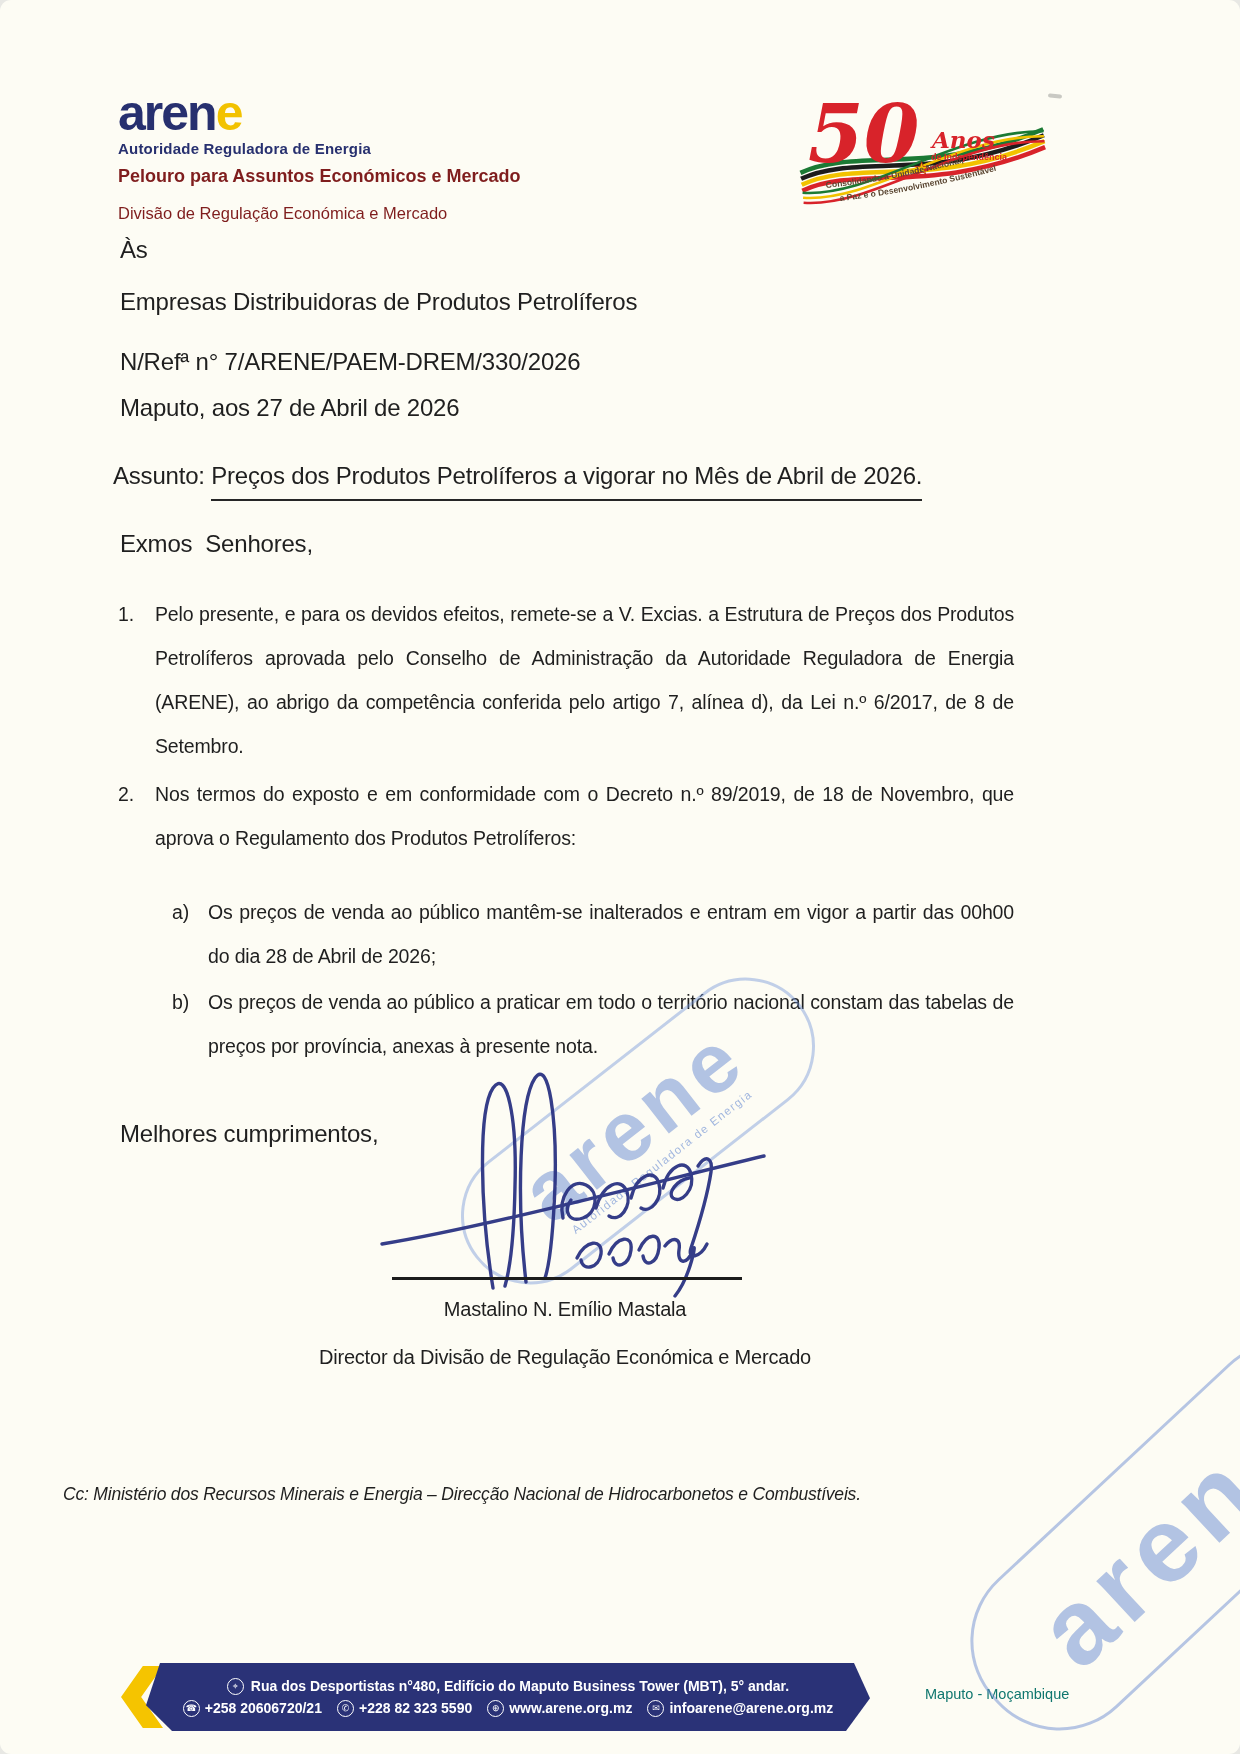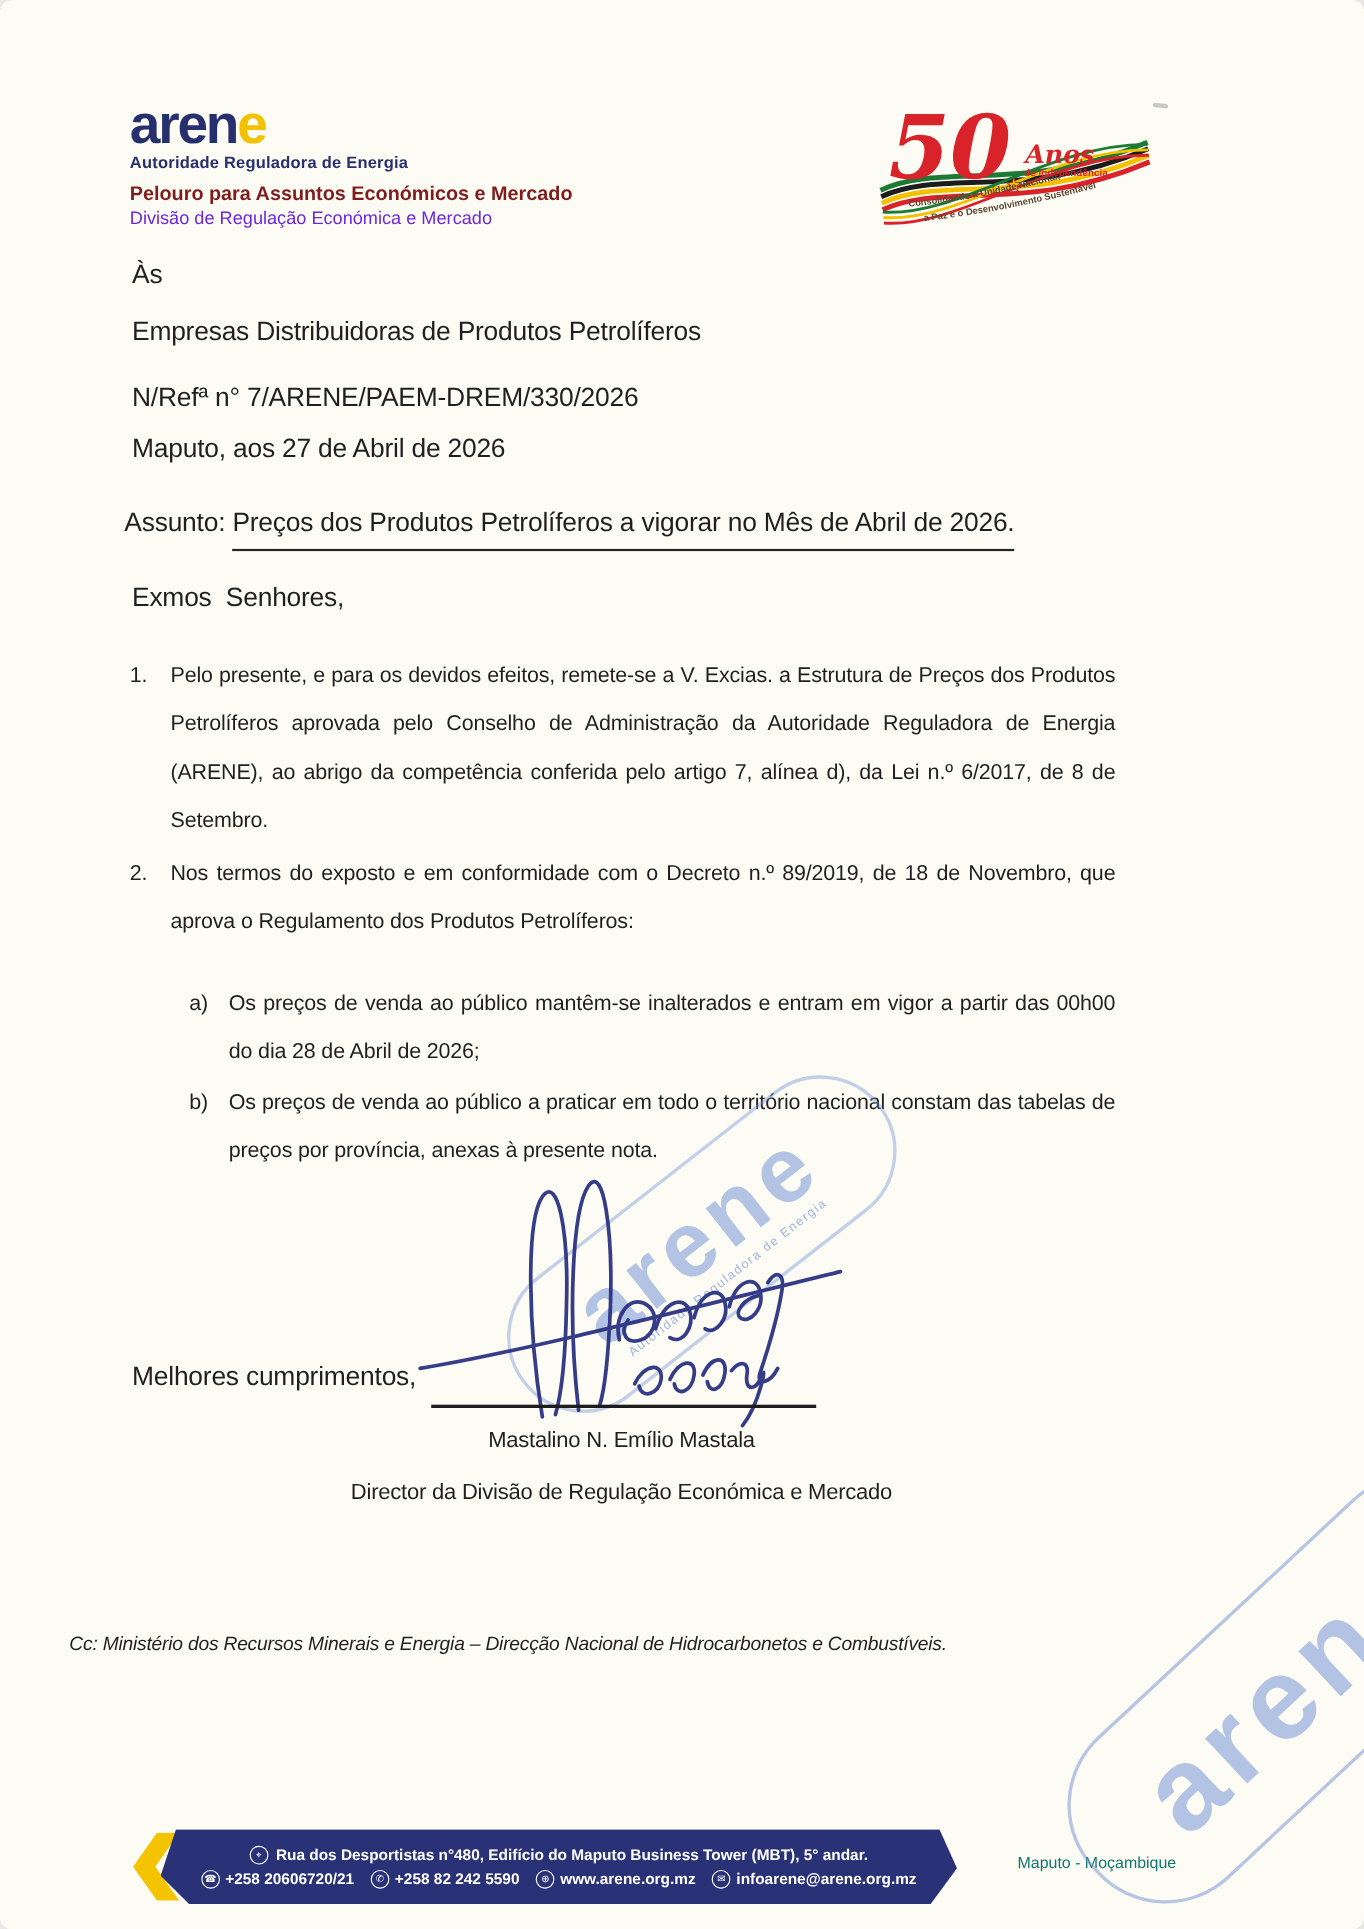--- a/index.html
+++ b/index.html
@@ -7,21 +7,21 @@
     position:relative;width:1240px;height:1754px;margin:0 auto;
     background:#fdfcf4;overflow:hidden;
     font-family:"Liberation Sans",sans-serif;color:#1f1f1f;border-radius:11px;
   }
   
   .lh{position:absolute;left:118px;top:88px;}
   .wordmark{font-size:50px;font-weight:bold;letter-spacing:-2px;color:#27306f;line-height:1;}
   .wordmark .accent{color:#f2c200;}
   .lh-tagline{font-size:15px;font-weight:bold;color:#27306f;margin-top:2px;letter-spacing:.2px;}
   .lh-dept{font-size:18px;font-weight:bold;color:#7f1d1d;margin-top:9px;}
-  .lh-div{font-size:16.5px;color:#6d28d9;margin-top:3px;}
+  .lh-div{font-size:16.5px;color:#7f1d1d;margin-top:17px;}
   .anniv{position:absolute;left:798px;top:82px;width:250px;height:125px;}
   .scan-dash{position:absolute;left:1048px;top:94px;width:14px;height:4px;background:#c9c9c3;border-radius:2px;transform:rotate(6deg);}
   
   .line{position:absolute;left:120px;font-size:24px;letter-spacing:-0.2px;}
   .subject .und{border-bottom:2px solid #262626;padding-bottom:10px;}
   .pre{white-space:pre-wrap;}
   .para{position:absolute;left:118px;width:896px;display:flex;align-items:flex-start;
         font-size:19.5px;line-height:2.26;letter-spacing:-0.15px;}
   .pnum{width:37px;flex:none;}
   .ptxt{flex:1;text-align:justify;}
@@ -126,21 +126,21 @@
   <div class="para sub" style="top:890px">
     <span class="snum">a)</span>
     <span class="ptxt">Os preços de venda ao público mantêm-se inalterados e entram em vigor a partir das 00h00 do dia 28 de Abril de 2026;</span>
   </div>
 
   <div class="para sub" style="top:980px">
     <span class="snum">b)</span>
     <span class="ptxt">Os preços de venda ao público a praticar em todo o território nacional constam das tabelas de preços por província, anexas à presente nota.</span>
   </div>
 
-  <div class="line" style="top:1238px">Melhores cumprimentos,</div>
+  <div class="line" style="top:1120px">Melhores cumprimentos,</div>
 
   <div class="stamp-wrap">
     <div class="stamp-pill">
       <div class="stamp-word">arene</div>
       <div class="stamp-cap">Autoridade Reguladora de Energia</div>
     </div>
   </div>
 
   <svg class="sig-svg" width="420" height="260" viewBox="0 0 420 260">
     <g fill="none" stroke="#2b3383" stroke-width="3.4" stroke-linecap="round" stroke-linejoin="round" opacity="0.95">
@@ -173,21 +173,21 @@
       <span class="ficon">⌖</span>
       <span>Rua dos Desportistas n°480, Edifício do Maputo Business Tower (MBT), 5° andar.</span>
     </div>
     <div class="frow">
       <span class="fseg">
         <span class="ficon">☎</span>
         <span>+258 20606720/21</span>
       </span>
       <span class="fseg">
         <span class="ficon">✆</span>
-        <span>+258 82 242 5590</span>
+        <span>+228 82 323 5590</span>
       </span>
       <span class="fseg">
         <span class="ficon">⊕</span>
         <span>www.arene.org.mz</span>
       </span>
       <span class="fseg">
         <span class="ficon">✉</span>
         <span>infoarene@arene.org.mz</span>
       </span>
     </div>

